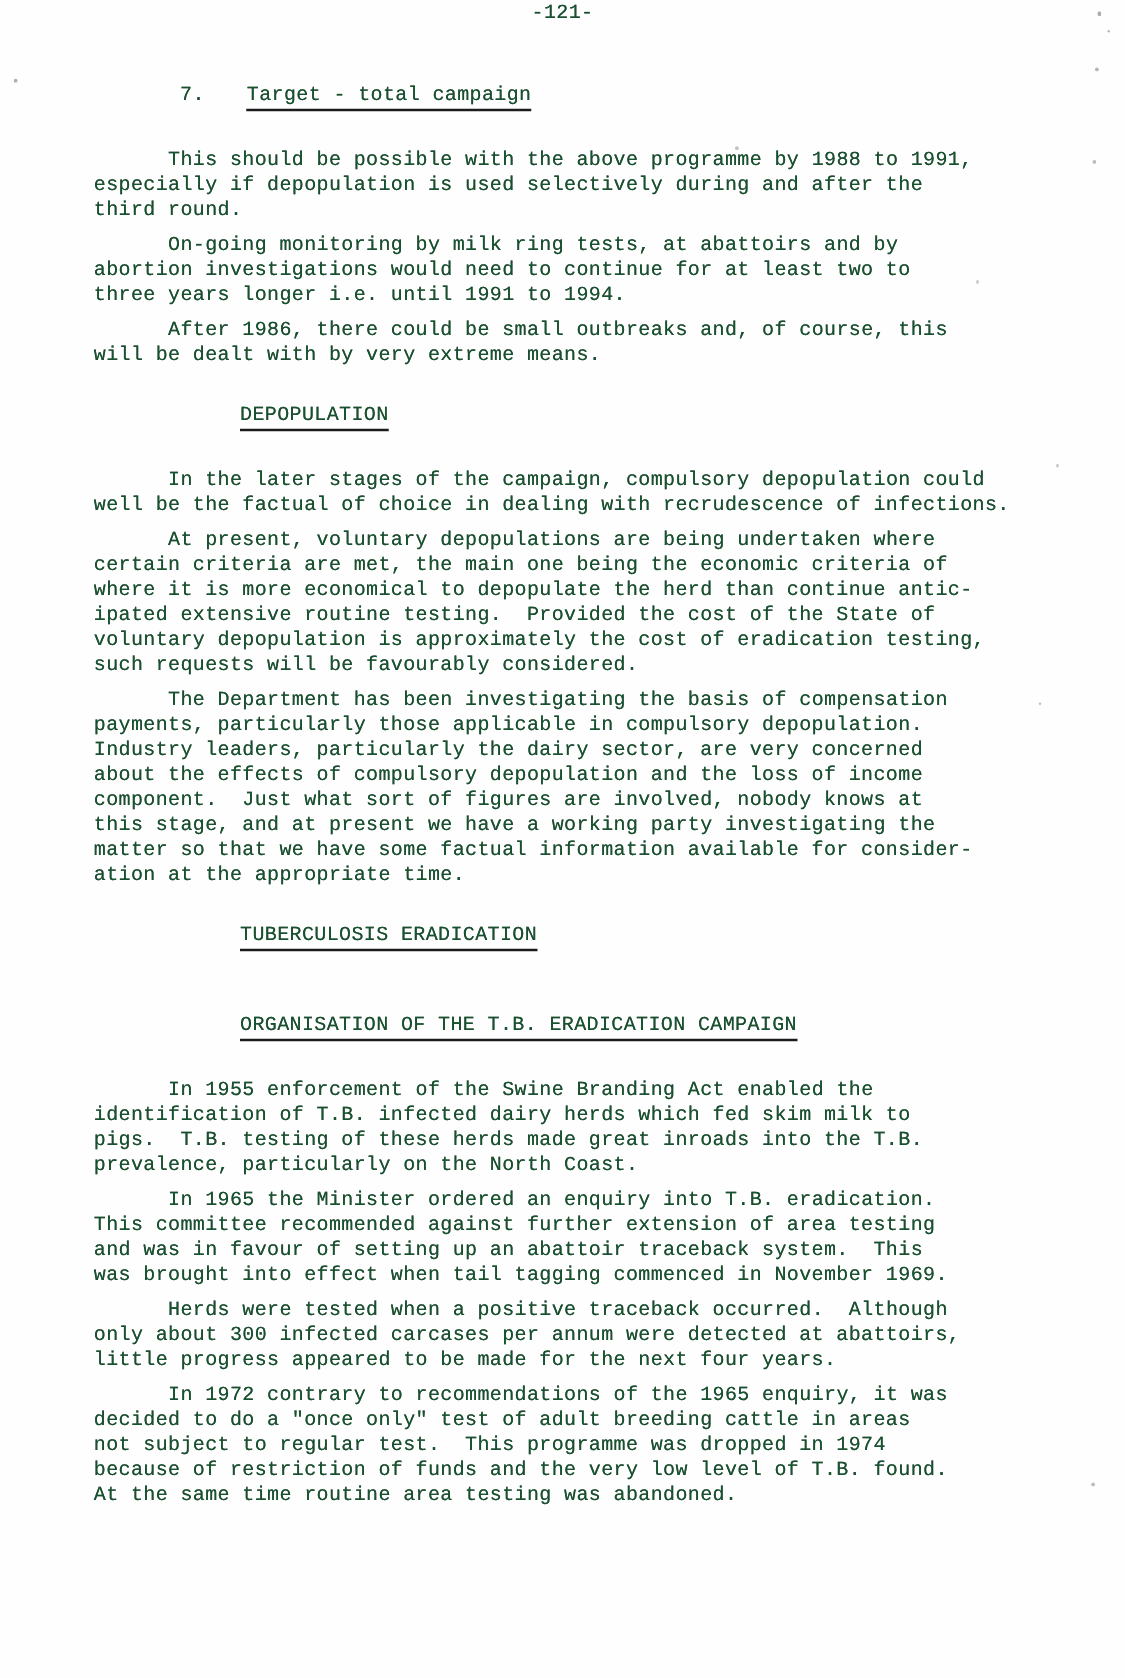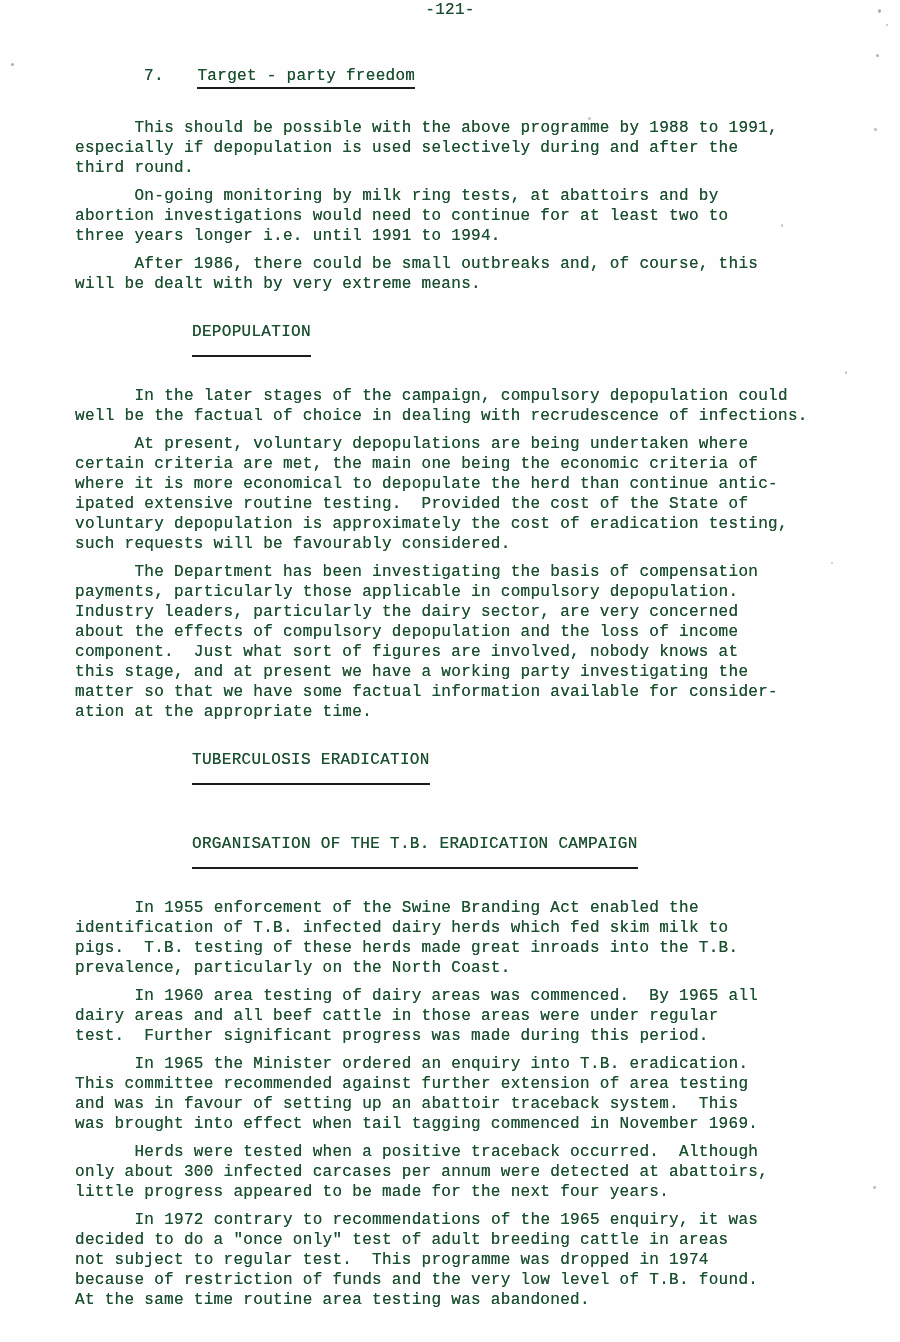--- a/index.html
+++ b/index.html
@@ -48,39 +48,39 @@
     border-bottom: 2px solid #1c1c1c;
     padding-bottom: 1px;
   }
   .subheading {
     margin-left: 6ch;
     margin-bottom: 9px;
   }
   .subheading .underlined {
     display: inline-block;
     border-bottom: 2px solid #1c1c1c;
-    padding-bottom: 13px;
+    padding-bottom: 1px;
   }
   .speck {
     position: absolute;
     background: #6a6a6a;
     border-radius: 50%;
   }
 </style>
 </head>
 <body>
 
 <div class="page">
 
   <div class="page-number block">-121-</div>
 
   <div class="content">
 
     <div class="block section-heading">
-      <span class="section-number">7.</span><span class="section-title">Target - party freedom</span>
+      <span class="section-number">7.</span><span class="section-title">Target - total campaign</span>
     </div>
 
     <div class="block">      This should be possible with the above programme by 1988 to 1991,
 especially if depopulation is used selectively during and after the
 third round.</div>
     <div class="block">      On-going monitoring by milk ring tests, at abattoirs and by
 abortion investigations would need to continue for at least two to
 three years longer i.e. until 1991 to 1994.</div>
     <div class="block">      After 1986, there could be small outbreaks and, of course, this
 will be dealt with by very extreme means.</div>
@@ -110,23 +110,20 @@
       <span class="underlined">TUBERCULOSIS ERADICATION</span>
     </div>
     <div class="block subheading">
       <span class="underlined">ORGANISATION OF THE T.B. ERADICATION CAMPAIGN</span>
     </div>
 
     <div class="block">      In 1955 enforcement of the Swine Branding Act enabled the
 identification of T.B. infected dairy herds which fed skim milk to
 pigs.  T.B. testing of these herds made great inroads into the T.B.
 prevalence, particularly on the North Coast.</div>
-    <div class="block">      In 1960 area testing of dairy areas was commenced.  By 1965 all
-dairy areas and all beef cattle in those areas were under regular
-test.  Further significant progress was made during this period.</div>
     <div class="block">      In 1965 the Minister ordered an enquiry into T.B. eradication.
 This committee recommended against further extension of area testing
 and was in favour of setting up an abattoir traceback system.  This
 was brought into effect when tail tagging commenced in November 1969.</div>
     <div class="block">      Herds were tested when a positive traceback occurred.  Although
 only about 300 infected carcases per annum were detected at abattoirs,
 little progress appeared to be made for the next four years.</div>
     <div class="block">      In 1972 contrary to recommendations of the 1965 enquiry, it was
 decided to do a "once only" test of adult breeding cattle in areas
 not subject to regular test.  This programme was dropped in 1974

